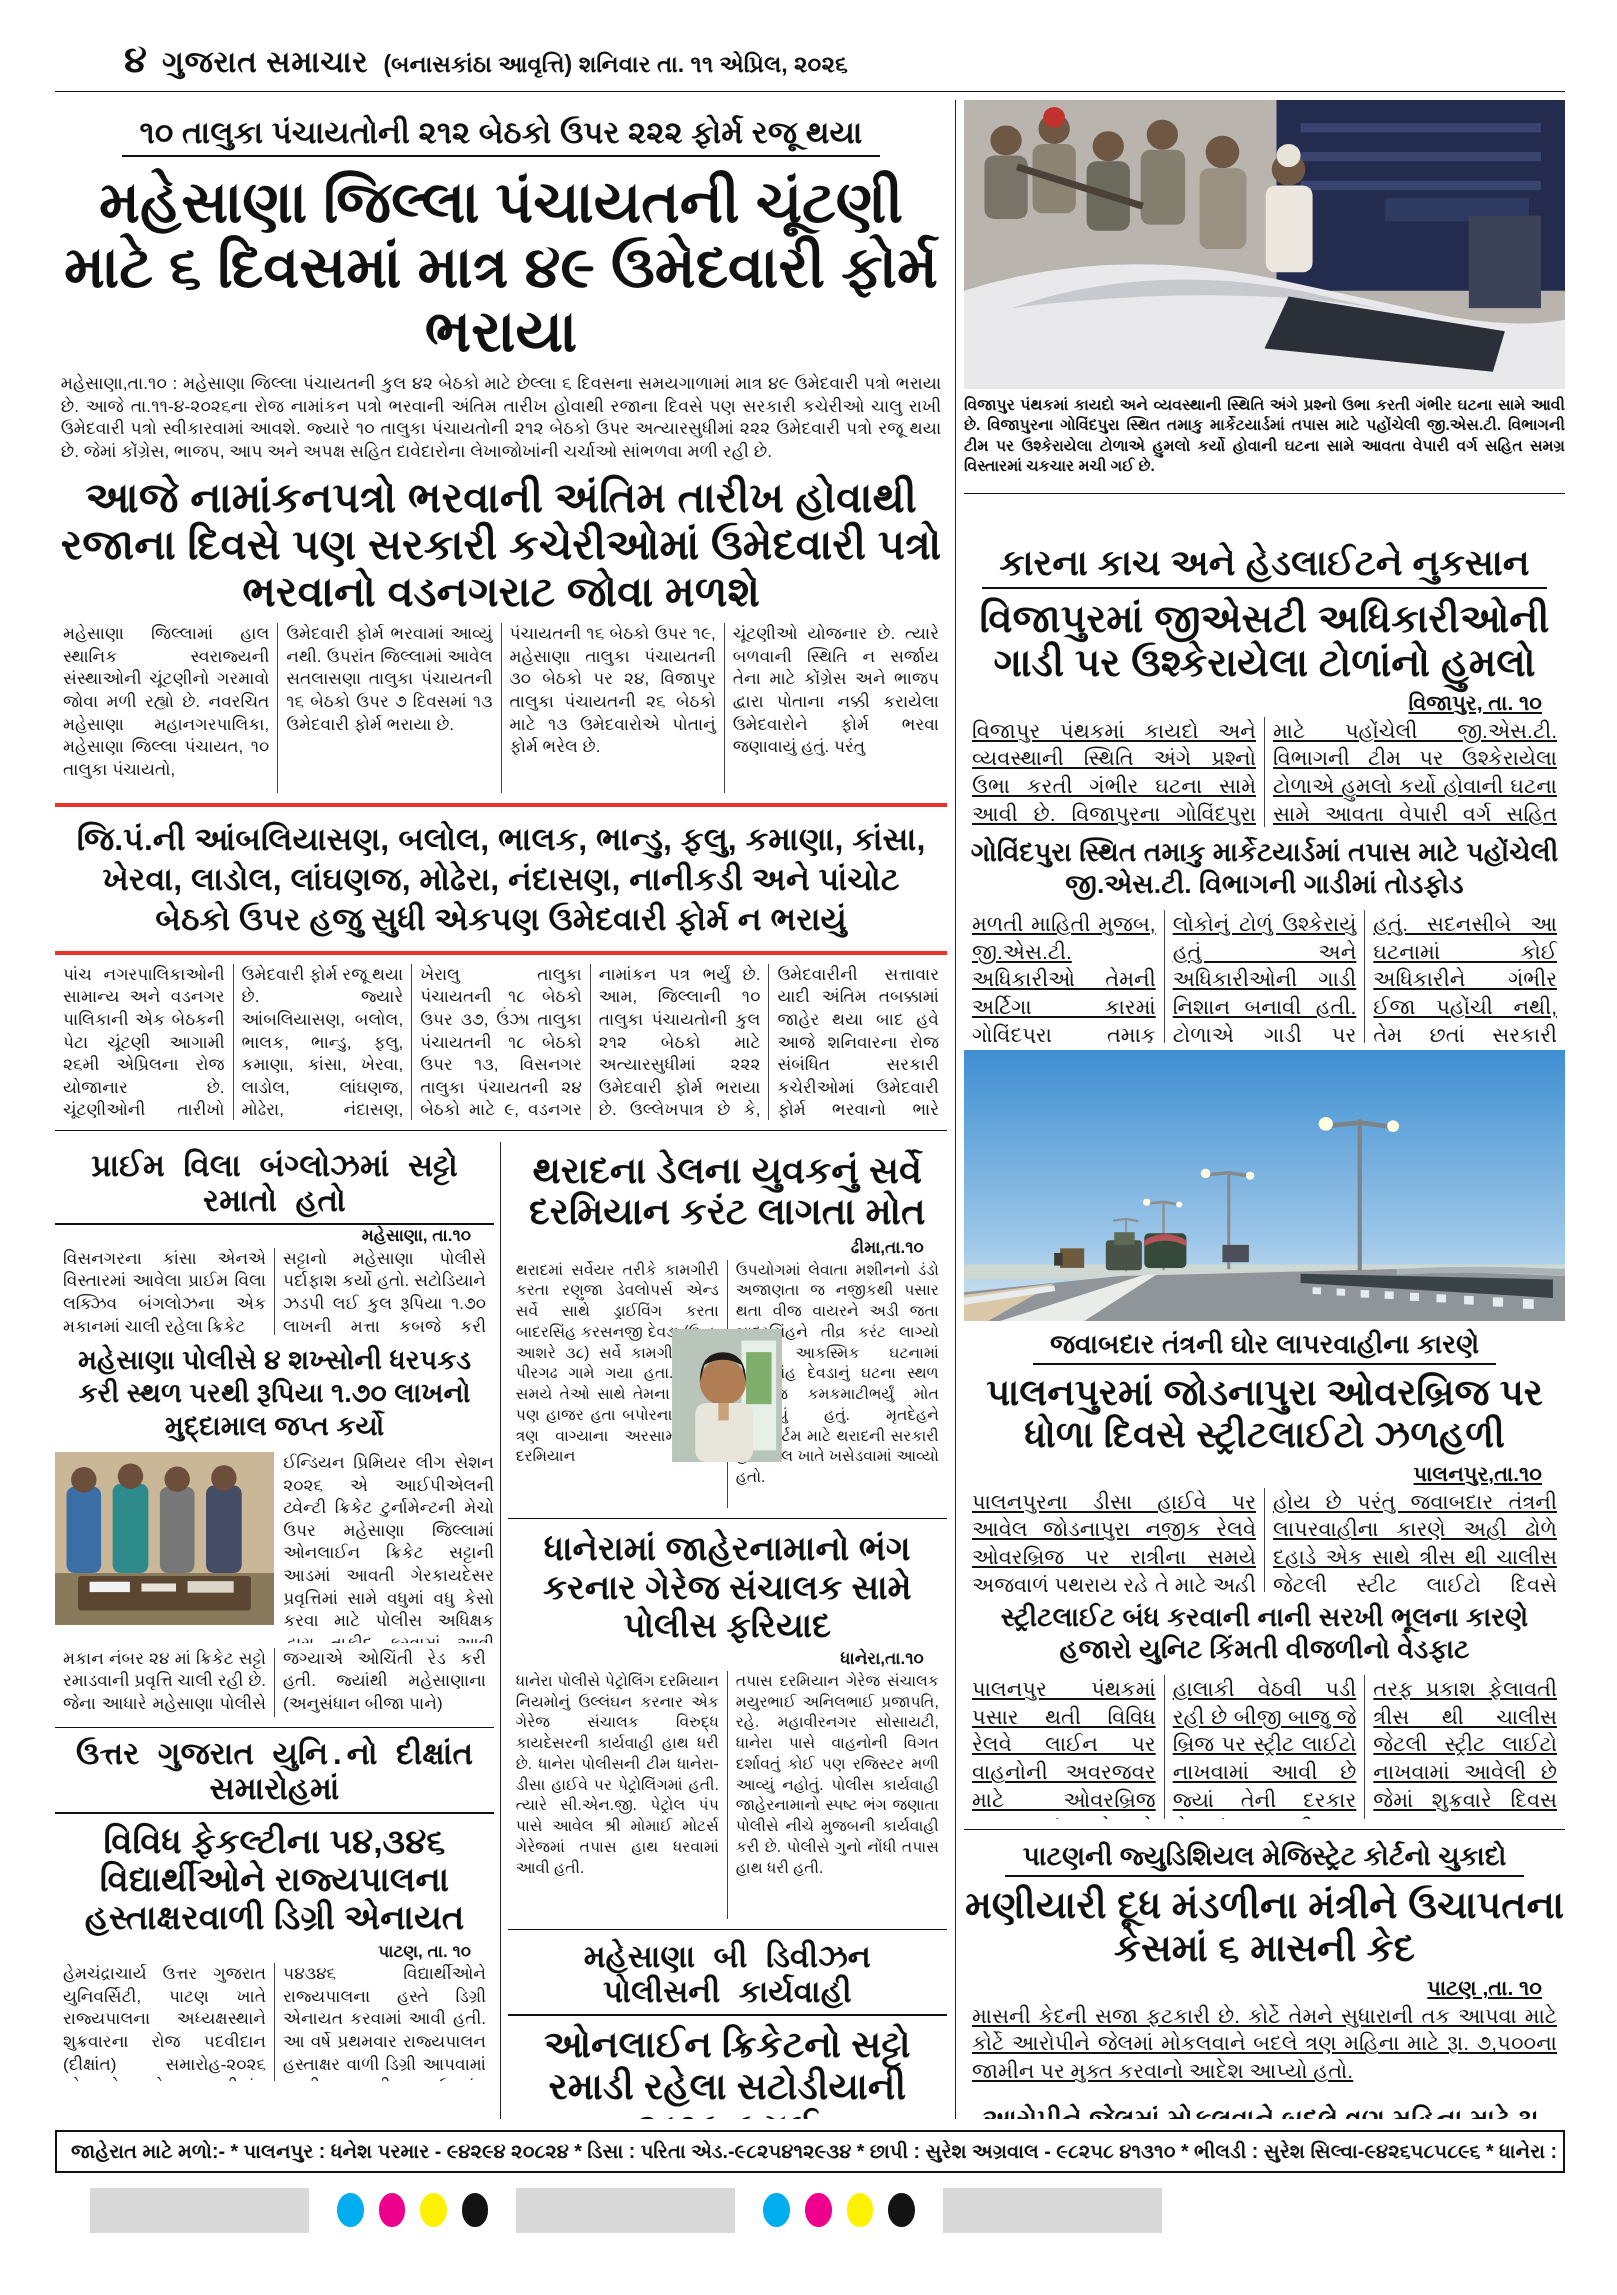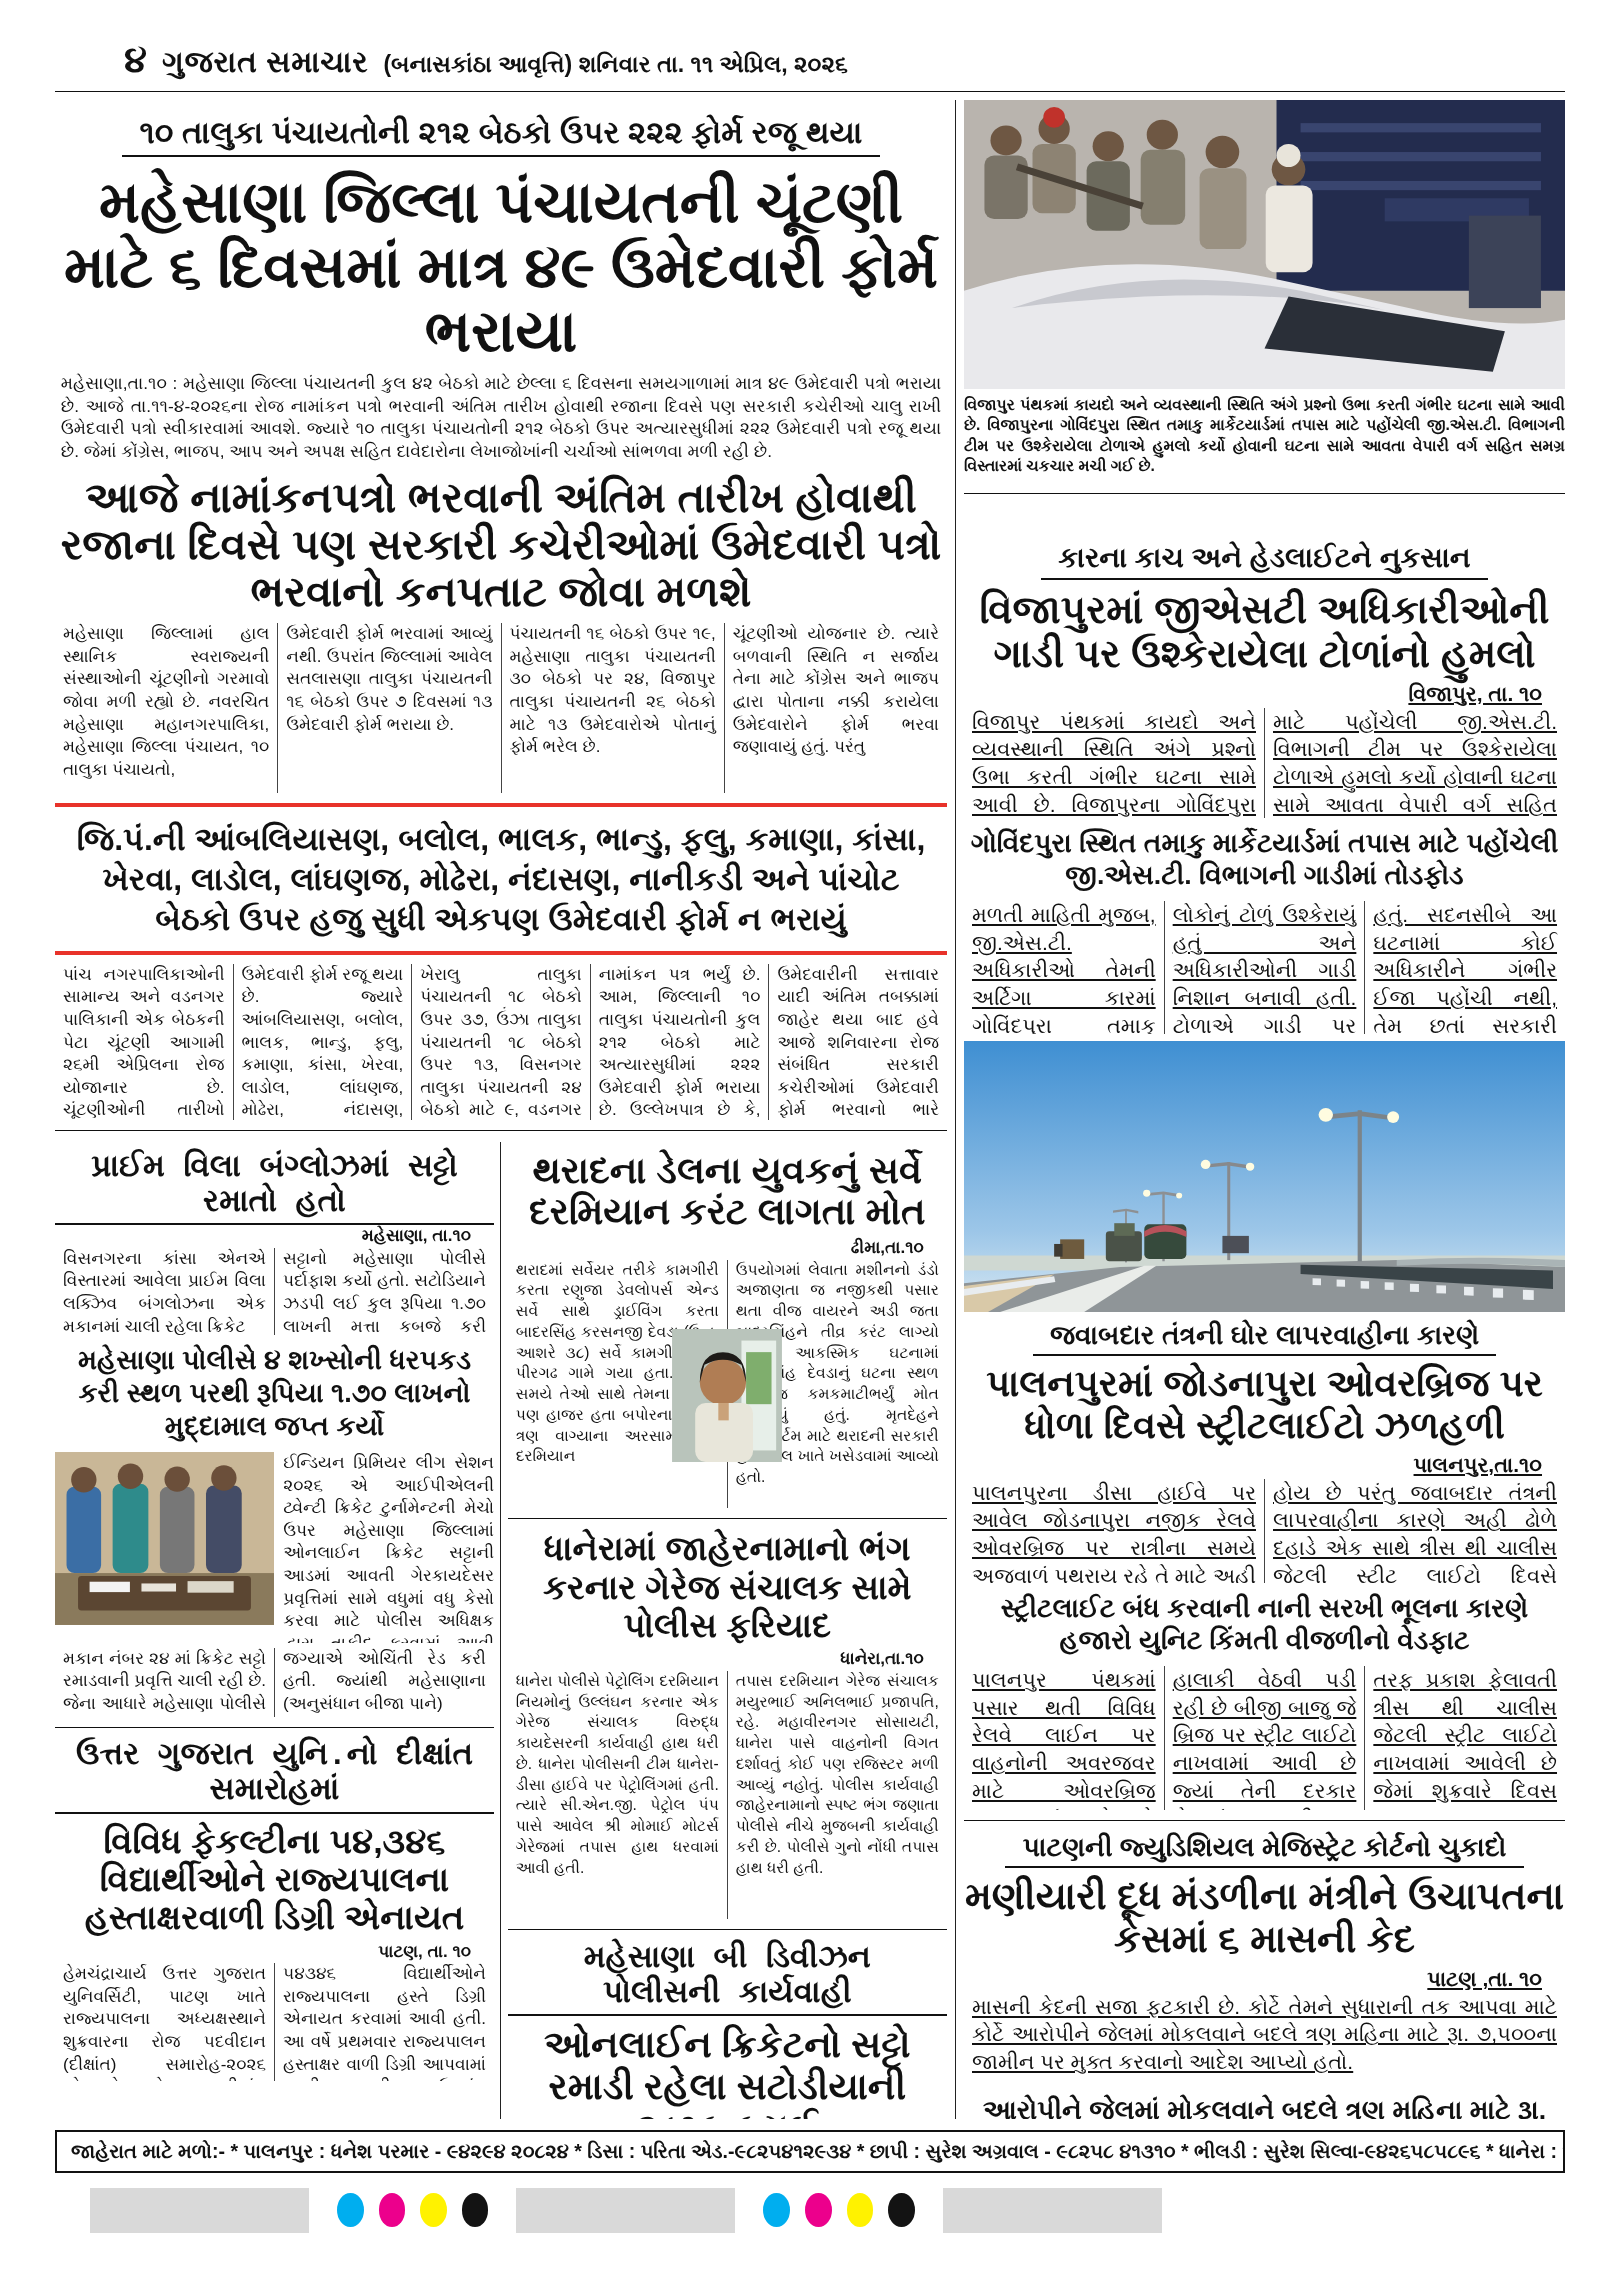--- a/index.html
+++ b/index.html
@@ -64,21 +64,21 @@
     <span class="edition">(બનાસકાંઠા આવૃત્તિ) શનિવાર તા. ૧૧ એપ્રિલ, ૨૦૨૬</span>
   </div>
 
   <div class="zones">
 
    <div class="zoneL">
 
     <div class="kicker lead-kicker"><span>૧૦ તાલુકા પંચાયતોની ૨૧૨ બેઠકો ઉપર ૨૨૨ ફોર્મ રજૂ થયા</span></div>
     <div class="hl lead-hl">મહેસાણા જિલ્લા પંચાયતની ચૂંટણી માટે ૬ દિવસમાં માત્ર ૪૯ ઉમેદવારી ફોર્મ ભરાયા</div>
     <div class="body lead-intro">મહેસાણા,તા.૧૦ : મહેસાણા જિલ્લા પંચાયતની કુલ ૪૨ બેઠકો માટે છેલ્લા ૬ દિવસના સમયગાળામાં માત્ર ૪૯ ઉમેદવારી પત્રો ભરાયા છે. આજે તા.૧૧-૪-૨૦૨૬ના રોજ નામાંકન પત્રો ભરવાની અંતિમ તારીખ હોવાથી રજાના દિવસે પણ સરકારી કચેરીઓ ચાલુ રાખી ઉમેદવારી પત્રો સ્વીકારવામાં આવશે. જ્યારે ૧૦ તાલુકા પંચાયતોની ૨૧૨ બેઠકો ઉપર અત્યારસુધીમાં ૨૨૨ ઉમેદવારી પત્રો રજૂ થયા છે. જેમાં કોંગ્રેસ, ભાજપ, આપ અને અપક્ષ સહિત દાવેદારોના લેખાજોખાંની ચર્ચાઓ સાંભળવા મળી રહી છે.</div>
-    <div class="hl lead-sub">આજે નામાંકનપત્રો ભરવાની અંતિમ તારીખ હોવાથી રજાના દિવસે પણ સરકારી કચેરીઓમાં ઉમેદવારી પત્રો ભરવાનો કનપતાટ જોવા મળશે</div>
+    <div class="hl lead-sub">આજે નામાંકનપત્રો ભરવાની અંતિમ તારીખ હોવાથી રજાના દિવસે પણ સરકારી કચેરીઓમાં ઉમેદવારી પત્રો ભરવાનો વડનગરાટ જોવા મળશે</div>
     <div class="cols b29" style="height:170px;overflow:hidden;">
       <div class="body">મહેસાણા જિલ્લામાં હાલ સ્થાનિક સ્વરાજ્યની સંસ્થાઓની ચૂંટણીનો ગરમાવો જોવા મળી રહ્યો છે. નવરચિત મહેસાણા મહાનગરપાલિકા, મહેસાણા જિલ્લા પંચાયત, ૧૦ તાલુકા પંચાયતો,</div>
       <div class="body">ઉમેદવારી ફોર્મ ભરવામાં આવ્યું નથી. ઉપરાંત જિલ્લામાં આવેલ સતલાસણા તાલુકા પંચાયતની ૧૬ બેઠકો ઉપર ૭ દિવસમાં ૧૩ ઉમેદવારી ફોર્મ ભરાયા છે.</div>
       <div class="body">પંચાયતની ૧૬ બેઠકો ઉપર ૧૯, મહેસાણા તાલુકા પંચાયતની ૩૦ બેઠકો પર ૨૪, વિજાપુર તાલુકા પંચાયતની ૨૬ બેઠકો માટે ૧૩ ઉમેદવારોએ પોતાનું ફોર્મ ભરેલ છે.</div>
       <div class="body">ચૂંટણીઓ યોજનાર છે. ત્યારે બળવાની સ્થિતિ ન સર્જાય તેના માટે કોંગ્રેસ અને ભાજપ દ્વારા પોતાના નક્કી કરાયેલા ઉમેદવારોને ફોર્મ ભરવા જણાવાયું હતું. પરંતુ</div>
     </div>
 
     <div class="redband" style="font-size:32px;margin-top:10.4px;">જિ.પં.ની આંબલિયાસણ, બલોલ, ભાલક, ભાન્ડુ, ફલુ, કમાણા, કાંસા, ખેરવા, લાડોલ, લાંઘણજ, મોઢેરા, નંદાસણ, નાનીકડી અને પાંચોટ બેઠકો ઉપર હજુ સુધી એકપણ ઉમેદવારી ફોર્મ ન ભરાયું</div>
 
     <div class="cols b29" style="height:156px;overflow:hidden;margin-top:9.2px;">
@@ -217,21 +217,21 @@
       <path d="M0 500 L0 330 Q240 250 520 310 L740 360 Q900 400 1000 380 L1000 500 Z" fill="#e9e9ec"></path>
       <path d="M80 360 Q300 280 560 330 L720 368 Q560 330 300 340 Q160 348 80 360 Z" fill="#c8c9cf"></path>
       <path d="M540 340 L900 400 L880 470 L500 430 Z" fill="#2a2f38"></path>
       <rect x="840" y="200" width="120" height="160" fill="#3c4358"></rect>
     </svg>
     <div class="caption" style="margin-top:5.8px;height:87px;overflow:hidden;">વિજાપુર પંથકમાં કાયદો અને વ્યવસ્થાની સ્થિતિ અંગે પ્રશ્નો ઉભા કરતી ગંભીર ઘટના સામે આવી છે. વિજાપુરના ગોવિંદપુરા સ્થિત તમાકુ માર્કેટયાર્ડમાં તપાસ માટે પહોંચેલી જી.એસ.ટી. વિભાગની ટીમ પર ઉશ્કેરાયેલા ટોળાએ હુમલો કર્યો હોવાની ઘટના સામે આવતા વેપારી વર્ગ સહિત સમગ્ર વિસ્તારમાં ચકચાર મચી ગઈ છે.</div>
 
     <div class="rule"></div>
 
     <div>
-      <div class="kicker" style="font-size:28px;margin-top:48px;"><span>કારના કાચ અને હેડલાઈટને નુકસાન</span></div>
+      <div class="kicker" style="font-size:36px;margin-top:48px;"><span>કારના કાચ અને હેડલાઈટને નુકસાન</span></div>
       <div class="hl" style="font-size:39px;margin:8px 0 4.6px;">વિજાપુરમાં જીએસટી અધિકારીઓની ગાડી પર ઉશ્કેરાયેલા ટોળાંનો હુમલો</div>
       <div class="dateline b26">વિજાપુર, તા. ૧૦</div>
       <div class="cols b26" style="height:110px;overflow:hidden;">
         <div class="body">વિજાપુર પંથકમાં કાયદો અને વ્યવસ્થાની સ્થિતિ અંગે પ્રશ્નો ઉભા કરતી ગંભીર ઘટના સામે આવી છે. વિજાપુરના ગોવિંદપુરા સ્થિત તમાકુ માર્કેટયાર્ડમાં તપાસ</div>
         <div class="body">માટે પહોંચેલી જી.એસ.ટી. વિભાગની ટીમ પર ઉશ્કેરાયેલા ટોળાએ હુમલો કર્યો હોવાની ઘટના સામે આવતા વેપારી વર્ગ સહિત સમગ્ર વિસ્તારમાં ચકચાર મચી ગઈ છે.</div>
       </div>
       <div class="subhead" style="font-size:26.6px;">ગોવિંદપુરા સ્થિત તમાકુ માર્કેટયાર્ડમાં તપાસ માટે પહોંચેલી જી.એસ.ટી. વિભાગની ગાડીમાં તોડફોડ</div>
       <div class="cols b26" style="height:133px;overflow:hidden;">
         <div class="body">મળતી માહિતી મુજબ, જી.એસ.ટી. અધિકારીઓ તેમની અર્ટિગા કારમાં ગોવિંદપુરા તમાકુ માર્કેટમાં રૂટિન તપાસ કે દરોડાની કાર્યવાહી માટે પહોંચ્યા હતા. આ દરમિયાન અચાનક સ્થળ પર હાજર</div>
         <div class="body">લોકોનું ટોળું ઉશ્કેરાયું હતું અને અધિકારીઓની ગાડી નિશાન બનાવી હતી. ટોળાએ ગાડી પર પથ્થરમારો કરી તોડફોડ મચાવી, જેના કારણે કારના કાચ અને હેડલાઈટને ભારે નુકસાન પહોંચ્યું</div>

